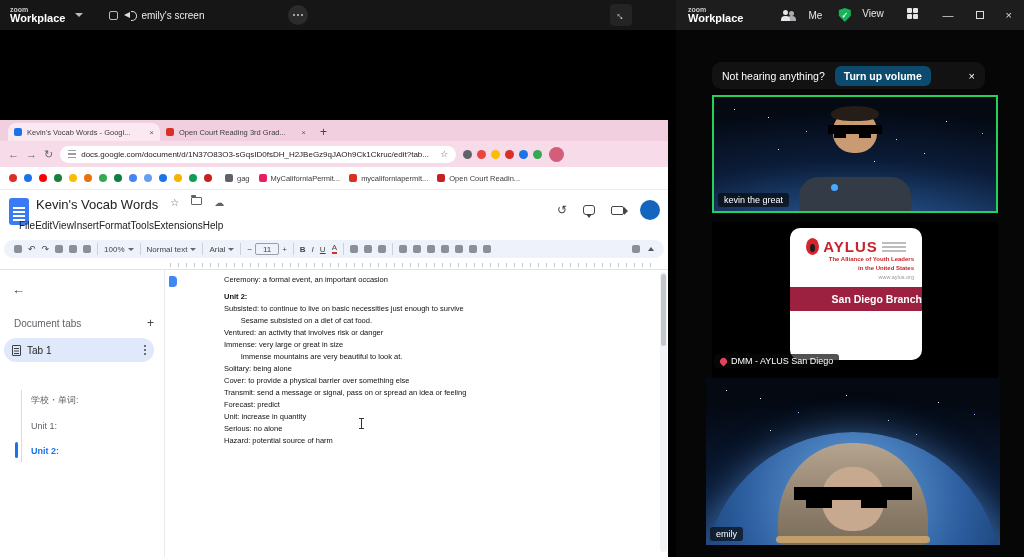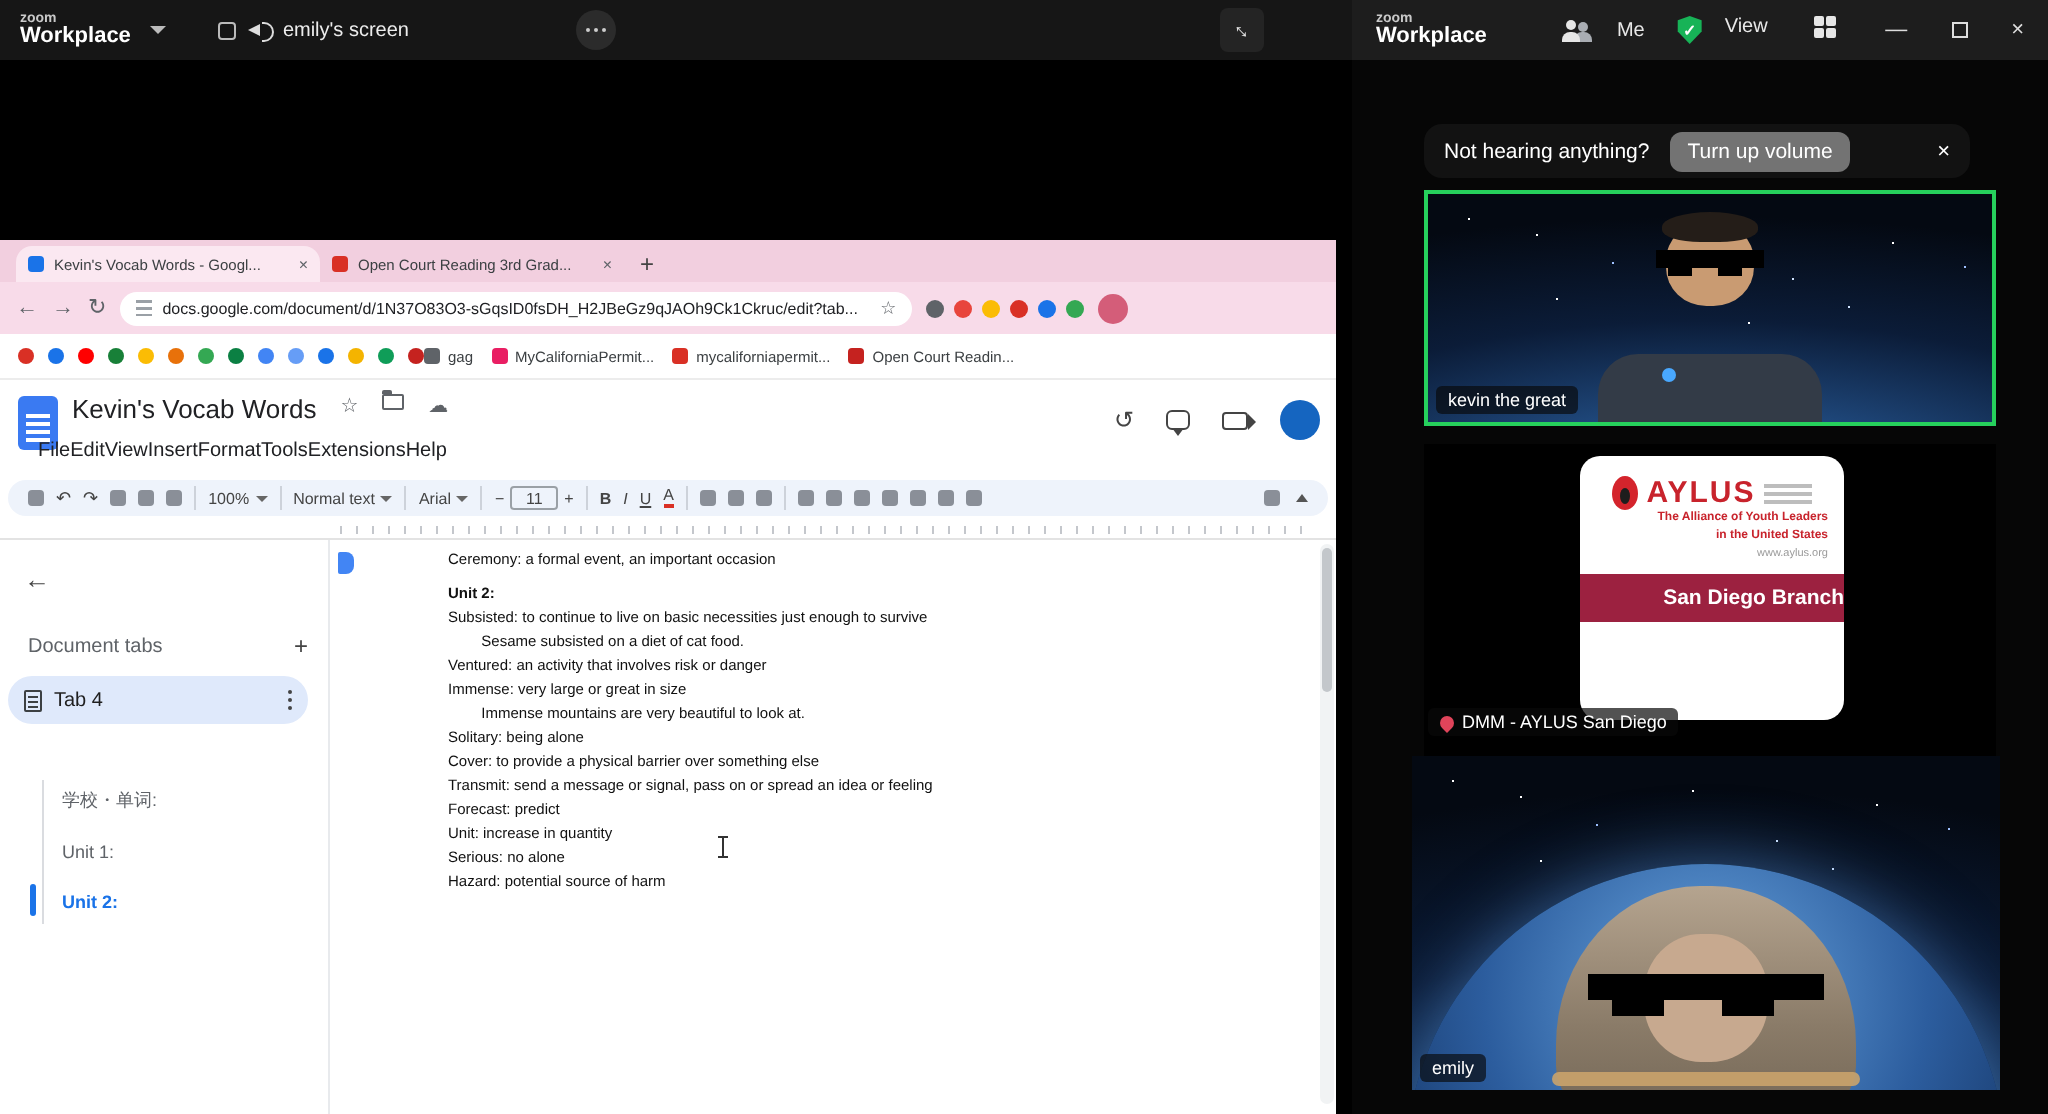--- a/index.html
+++ b/index.html
@@ -39,21 +39,21 @@
   .navbar{height:26px;background:#f8dbe9;display:flex;align-items:center;padding:0 8px;gap:7px}
   .nav-ic{color:#5f6368;font-size:11px;line-height:1}
   .urlbar{width:396px;height:17px;background:#fff;border-radius:9px;display:flex;align-items:center;gap:5px;padding:0 8px;overflow:hidden}
   .tune-ic{width:8px;height:8px;background:repeating-linear-gradient(#9aa0a6 0 1.5px,transparent 1.5px 3.5px);flex:none}
   .url-text{font-size:8px;color:#202124;white-space:nowrap;overflow:hidden;flex:1}
   .url-star{color:#5f6368;font-size:9px;flex:none}
   .ext-row{display:flex;align-items:center;gap:5px}
   .ext-dot{width:9px;height:9px;border-radius:50%;background:var(--c,#999)}
   .avatar-dot{width:15px;height:15px;border-radius:50%;background:#d45d79}
 
-  .bookmarks{height:23px;background:#fff;border-bottom:1px solid #ececec;display:flex;align-items:center;gap:0;padding:0 9px;overflow:hidden}
+  .bookmarks{height:23px;background:#fff;border-bottom:1px solid #ececec;display:flex;align-items:center;gap:13px;padding:0 9px;overflow:hidden}
   .bm-dots{display:flex;align-items:center;gap:7px}
   .bm-dot{width:8px;height:8px;border-radius:50%;background:var(--c,#999)}
   .bm-items{display:flex;align-items:center;gap:9px}
   .bm-item{display:flex;align-items:center;gap:4px;font-size:7.5px;color:#3c4043;white-space:nowrap}
   .bm-item .dot{width:8px;height:8px;border-radius:2px;background:var(--c,#999)}
 
   .docs-header{height:48px;background:#fff;position:relative}
   .docs-icon{position:absolute;left:9px;top:8px;width:20px;height:27px;background:#3a7af2;border-radius:3px}
   .docs-icon::after{content:"";position:absolute;left:4px;top:9px;width:12px;height:1.5px;background:#fff;box-shadow:0 4px 0 #fff,0 8px 0 #fff,0 12px 0 #fff}
   .title-row{position:absolute;left:36px;top:7px;display:flex;align-items:flex-start;gap:12px}
@@ -126,21 +126,21 @@
   .ppl::before{content:"";position:absolute;left:2px;top:0;width:5px;height:5px;border-radius:50%;background:#e6e6e6;box-shadow:6px 1px 0 #a9adb3}
   .ppl::after{content:"";position:absolute;left:0;top:6px;width:9px;height:5px;border-radius:4px 4px 0 0;background:#e6e6e6;box-shadow:6px 0 0 #a9adb3}
   .shield{width:13px;height:14px;background:#17b357;clip-path:polygon(50% 0,96% 15%,96% 55%,50% 100%,4% 55%,4% 15%);display:flex;align-items:center;justify-content:center;color:#fff;font-size:8px;font-weight:700}
   .grid-ic{width:11px;height:11px;display:grid;grid-template-columns:1fr 1fr;gap:1.5px;margin-left:12px}
   .grid-ic i{background:#e6e6e6;border-radius:1px}
   .win{margin-left:auto;display:flex;align-items:center;gap:22px;color:#ddd;font-size:11px}
   .max-ic{width:8px;height:8px;border:1.2px solid #ddd}
 
   .notif{position:absolute;left:36px;top:62px;width:273px;height:27px;background:#121212;border-radius:9px;display:flex;align-items:center;gap:10px;padding:0 10px}
   .notif-text{color:#fff;font-size:10.5px;white-space:nowrap}
-  .notif-btn{background:#737373;color:#fff;font-size:10.5px;font-weight:400;border:none;border-radius:6px;padding:4px 9px;white-space:nowrap}
+  .notif-btn{background:#0c4a6e;color:#fff;font-size:10.5px;font-weight:700;border:none;border-radius:6px;padding:4px 9px;white-space:nowrap}
   .notif-close{margin-left:auto;color:#fff;font-size:11px}
 
   .tile{position:absolute;overflow:hidden}
   .space{background:radial-gradient(140% 120% at 50% 130%,#2e6db4 0%,#1b3f6e 35%,#0b1c38 62%,#040912 100%)}
   .stars{position:absolute;inset:0}
   .stars::before{content:"";position:absolute;left:20px;top:12px;width:1px;height:1px;background:#fff;
     box-shadow:34px 8px #fff,72px 22px #9fc1ff,120px 5px #fff,162px 30px #cfe3ff,212px 12px #fff,248px 24px #9fc1ff,44px 40px #fff,190px 44px #cfe3ff,140px 52px #fff}
   .tile1{left:36px;top:95px;width:286px;height:118px;border:2px solid #26d05c}
   .kid-head{position:absolute;left:50%;top:14px;transform:translateX(-50%);width:44px;height:42px;background:#c99b72;border-radius:46%}
   .kid-head::before{content:"";position:absolute;left:-2px;top:-5px;width:48px;height:15px;background:#241d18;border-radius:50% 50% 40% 40%}
@@ -362,21 +362,21 @@
 
     <div class="docs-body">
       <div class="doc-sidebar">
         <span class="sb-back">←</span>
         <div class="sb-head">
           <span class="sb-head-label">Document tabs</span>
           <span class="sb-add">+</span>
         </div>
         <div class="sb-pill">
           <span class="tabdoc-ic"></span>
-          <span class="sb-pill-label">Tab 4</span>
+          <span class="sb-pill-label">Tab 1</span>
           <span class="kebab">
               <i></i>
               <i></i>
               <i></i>
             </span>
         </div>
         <div class="tree">
             <div class="tree-item">
             <span>学校・单词:</span>
           </div>

